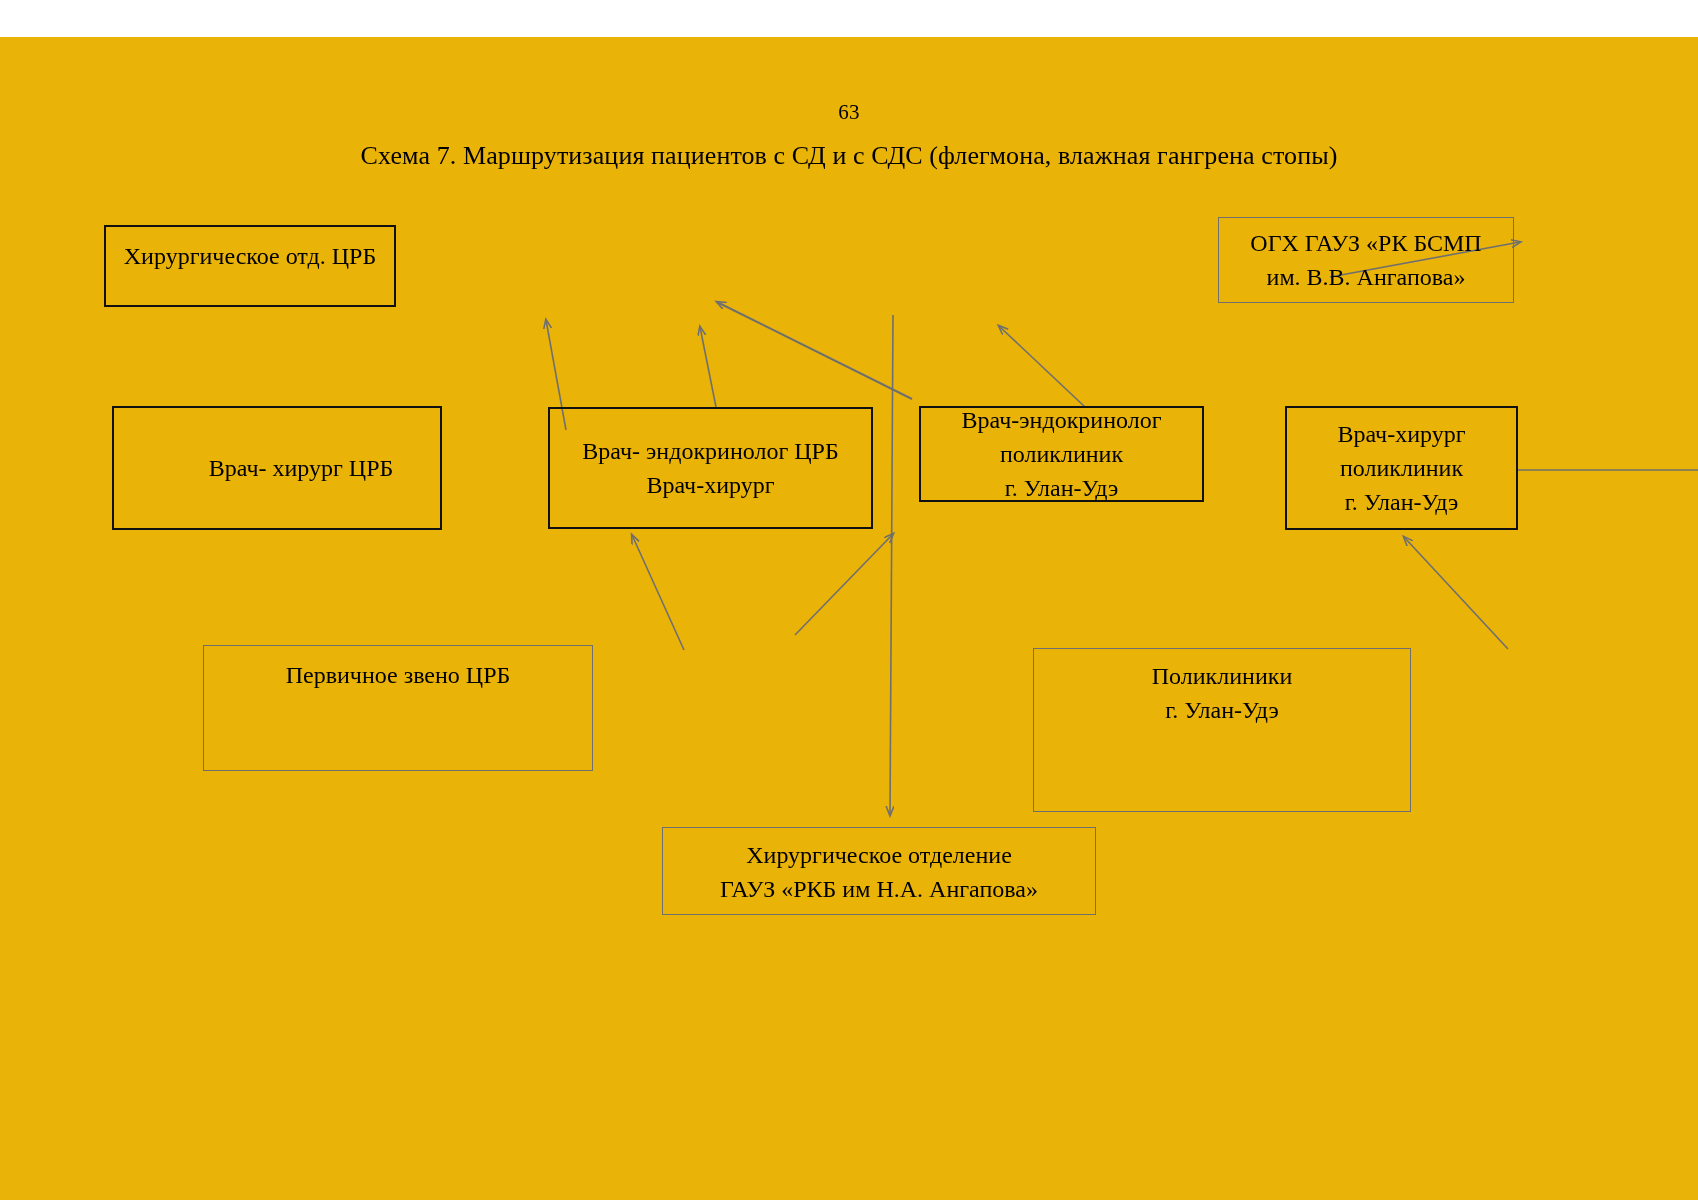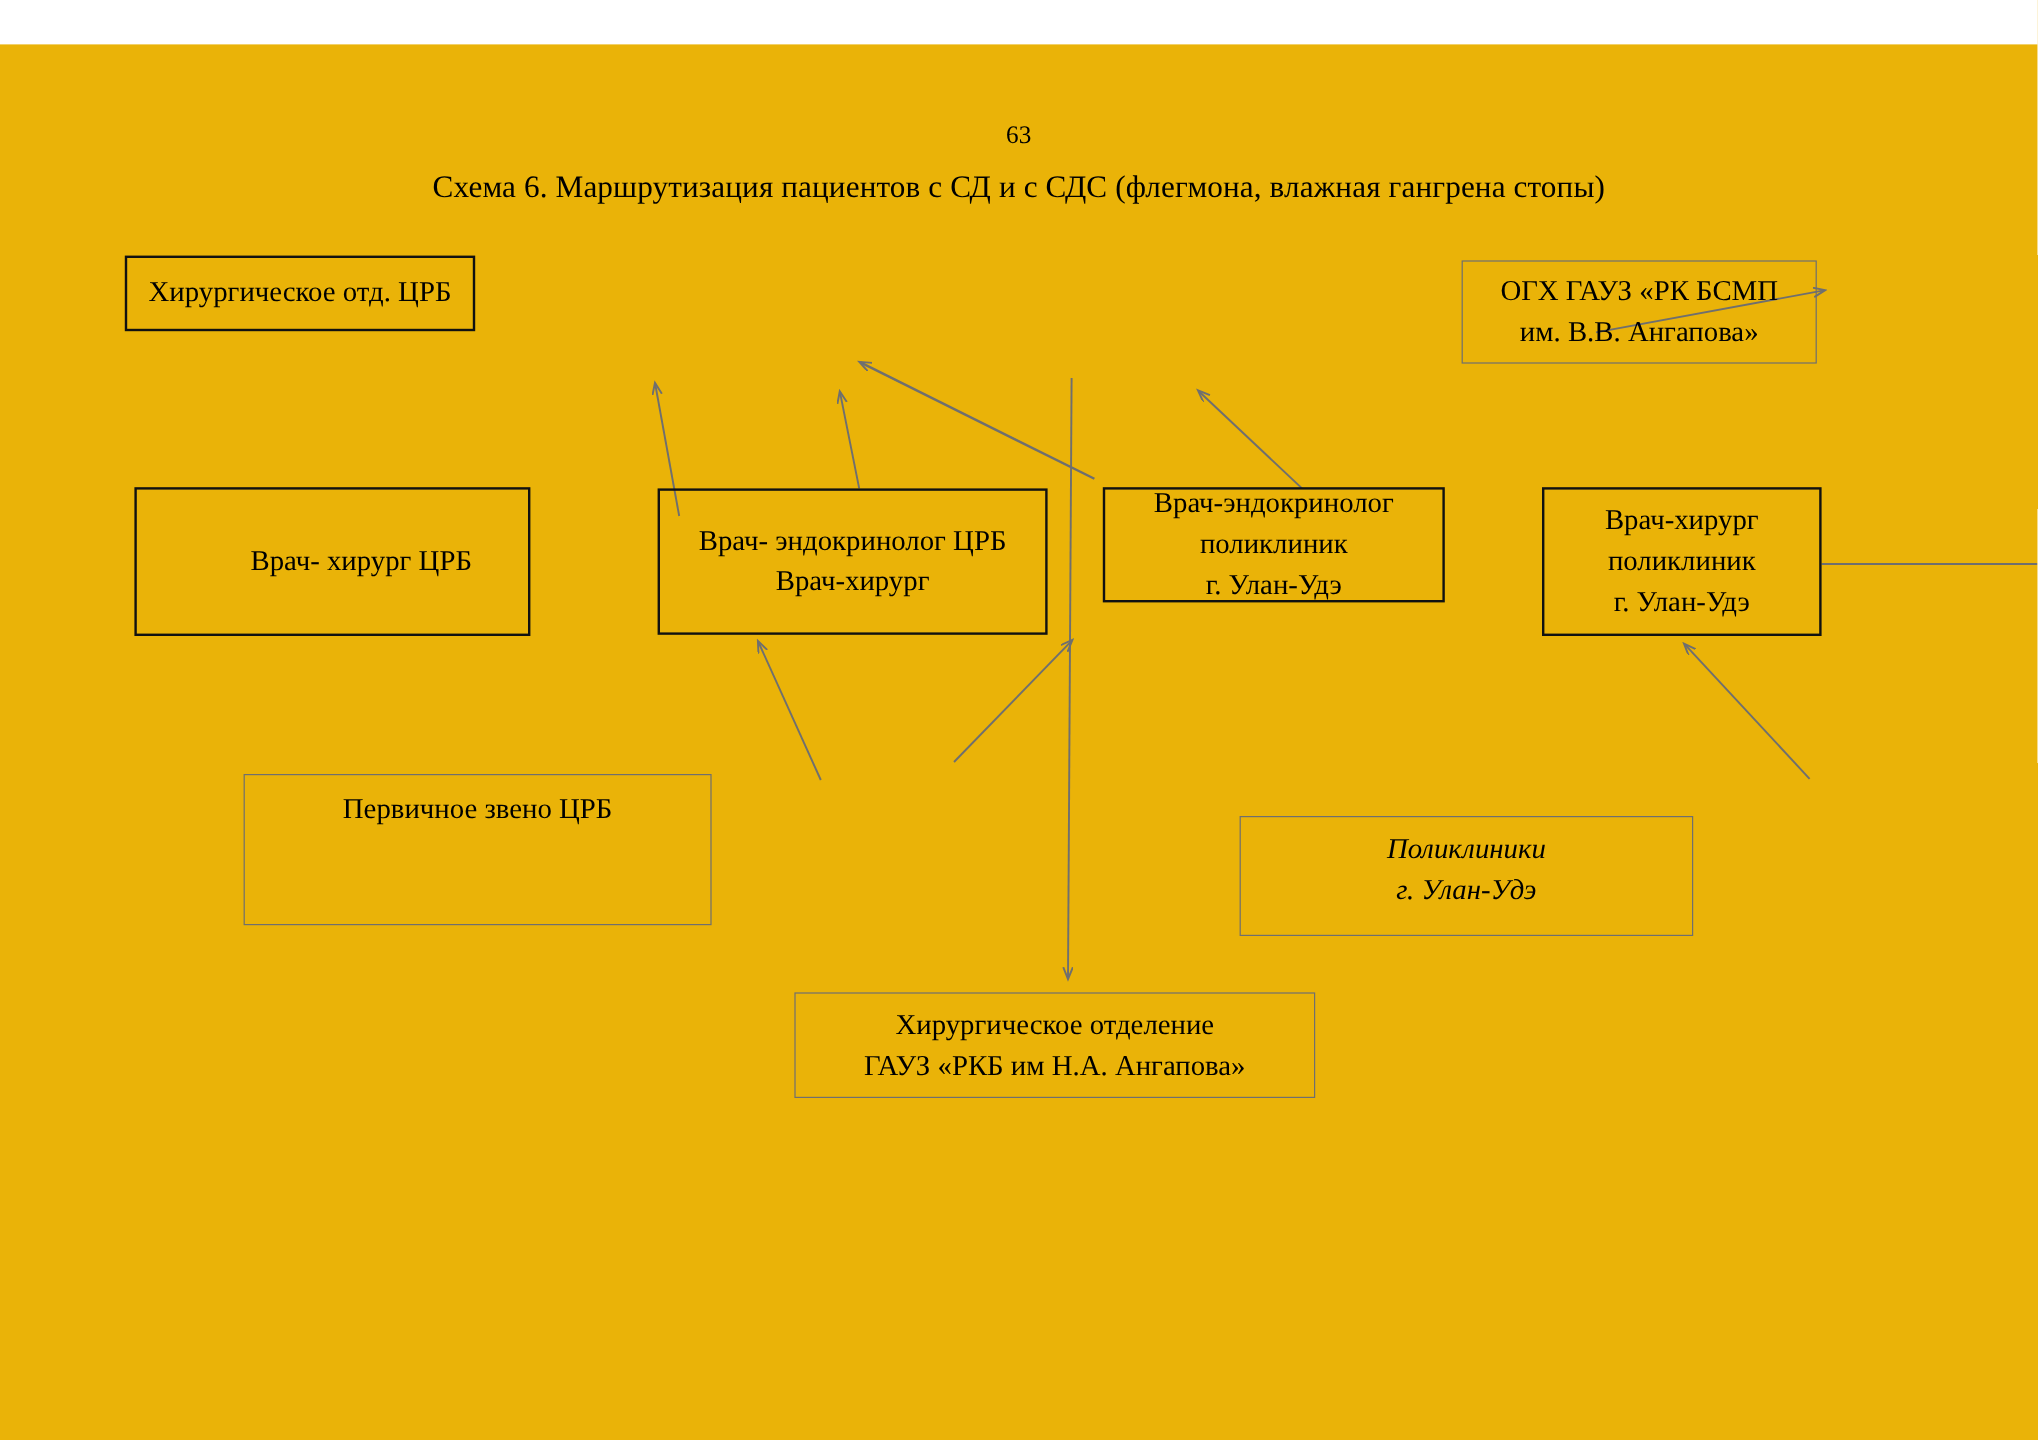--- a/index.html
+++ b/index.html
@@ -68,21 +68,21 @@
   .node.valign-center { justify-content: center; }
   .node.valign-top { justify-content: flex-start; }
   .node .ln { display: block; white-space: nowrap; }
 </style>
 </head>
 <body>
 
 <div id="page">
 
   <div class="page-number">63</div>
-  <div class="diagram-title">Схема 6. Маршрутизация пациентов с СД и с СДС (флегмона, влажная гангрена стопы)</div>
+  <div class="diagram-title">Схема 7. Маршрутизация пациентов с СД и с СДС (флегмона, влажная гангрена стопы)</div>
 
   <svg id="arrow-layer" viewBox="0 0 1698 1200">
     <defs>
       <marker id="ah" markerWidth="12" markerHeight="12" refX="9" refY="4" orient="auto" markerUnits="userSpaceOnUse">
         <path d="M0,0 L10,4 L0,8" fill="none" stroke="#6f6f6f" stroke-width="1.6"></path>
       </marker>
     </defs>
 
     <path d="M 566,393 L 546,283" fill="none" stroke="#6f6f6f" stroke-width="1.6" marker-end="url(#ah)"></path>
 
@@ -98,21 +98,21 @@
 
     <path d="M 795,598 L 893,497" fill="none" stroke="#6f6f6f" stroke-width="1.6" marker-end="url(#ah)"></path>
 
     <path d="M 1508,612 L 1404,500" fill="none" stroke="#6f6f6f" stroke-width="1.6" marker-end="url(#ah)"></path>
 
     <path d="M 1330,240 L 1520,205" fill="none" stroke="#6f6f6f" stroke-width="1.6" marker-end="url(#ah)"></path>
 
     <path d="M 1518,433 L 1698,433" fill="none" stroke="#6f6f6f" stroke-width="1.6"></path>
   </svg>
 
-  <div class="node dark valign-top" style="left:104px; top:176px; width:292px; height:63px; padding-top:12px;">
+  <div class="node dark valign-top" style="left:104px; top:188px; width:292px; height:82px; padding-top:12px;">
     <div class="lines">
       <span class="ln">Хирургическое отд. ЦРБ</span>
     </div>
   </div>
 
 
   <div class="node valign-top" style="left:1218px; top:180px; width:296px; height:86px; padding-top:8px;">
     <div class="lines">
       <span class="ln">ОГХ ГАУЗ «РК БСМП</span>
       <span class="ln">им. В.В. Ангапова»</span>
@@ -147,21 +147,21 @@
       <span class="ln">г. Улан-Удэ</span>
     </div>
   </div>
 
   <div class="node valign-top" style="left:203px; top:608px; width:390px; height:126px; padding-top:12px;">
     <div class="lines">
       <span class="ln">Первичное звено ЦРБ</span>
     </div>
   </div>
 
-  <div class="node valign-top" style="left:1033px; top:643px; width:378px; height:100px; padding-top:10px;font-style:italic;">
+  <div class="node valign-top" style="left:1033px; top:611px; width:378px; height:164px; padding-top:10px;">
     <div class="lines">
       <span class="ln">Поликлиники</span>
       <span class="ln">г. Улан-Удэ</span>
     </div>
   </div>
 
   <div class="node valign-top" style="left:662px; top:790px; width:434px; height:88px; padding-top:10px;align-items:center;">
     <div class="lines">
       <span class="ln">Хирургическое отделение</span>
       <span class="ln">ГАУЗ «РКБ им Н.А. Ангапова»</span>

